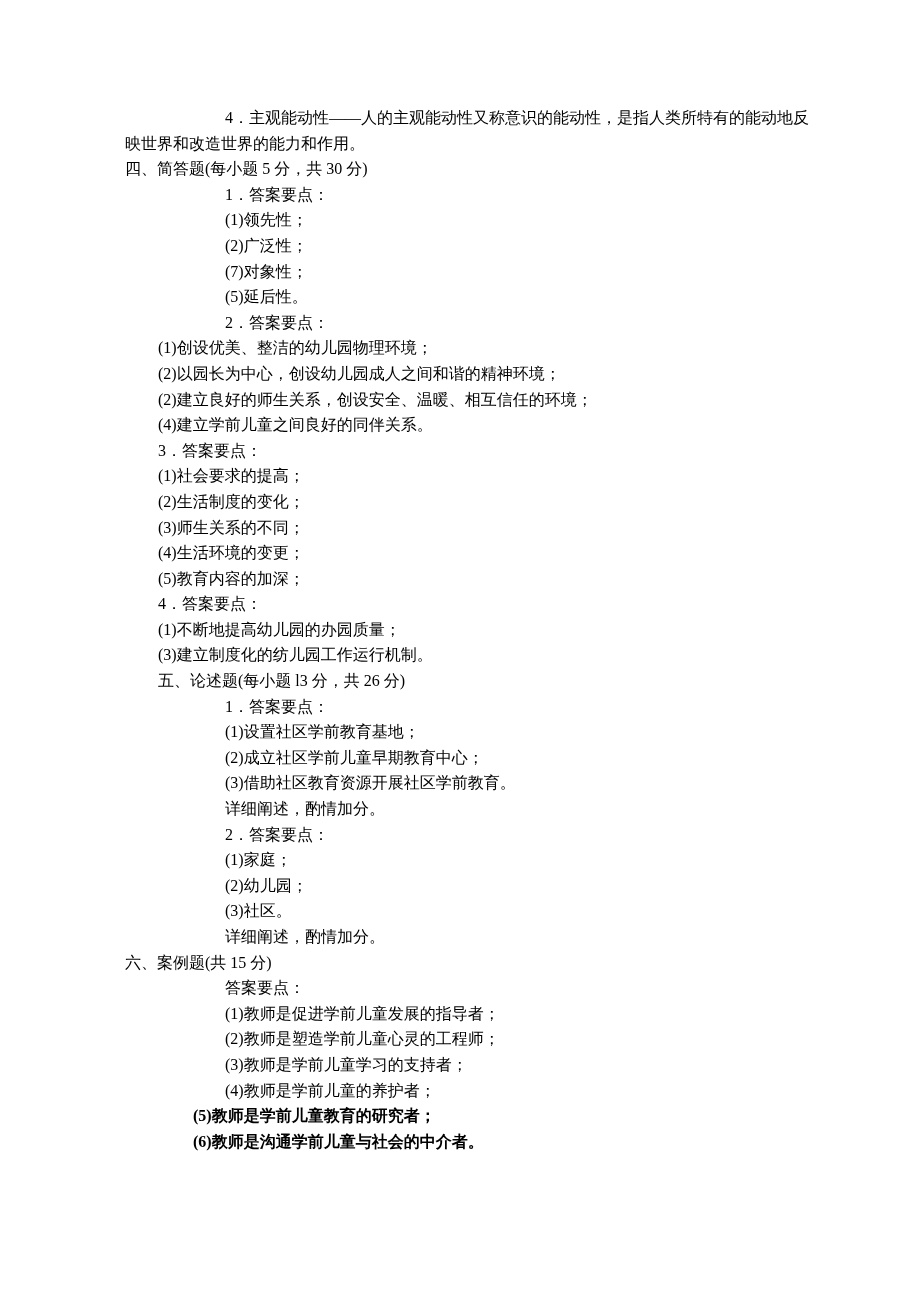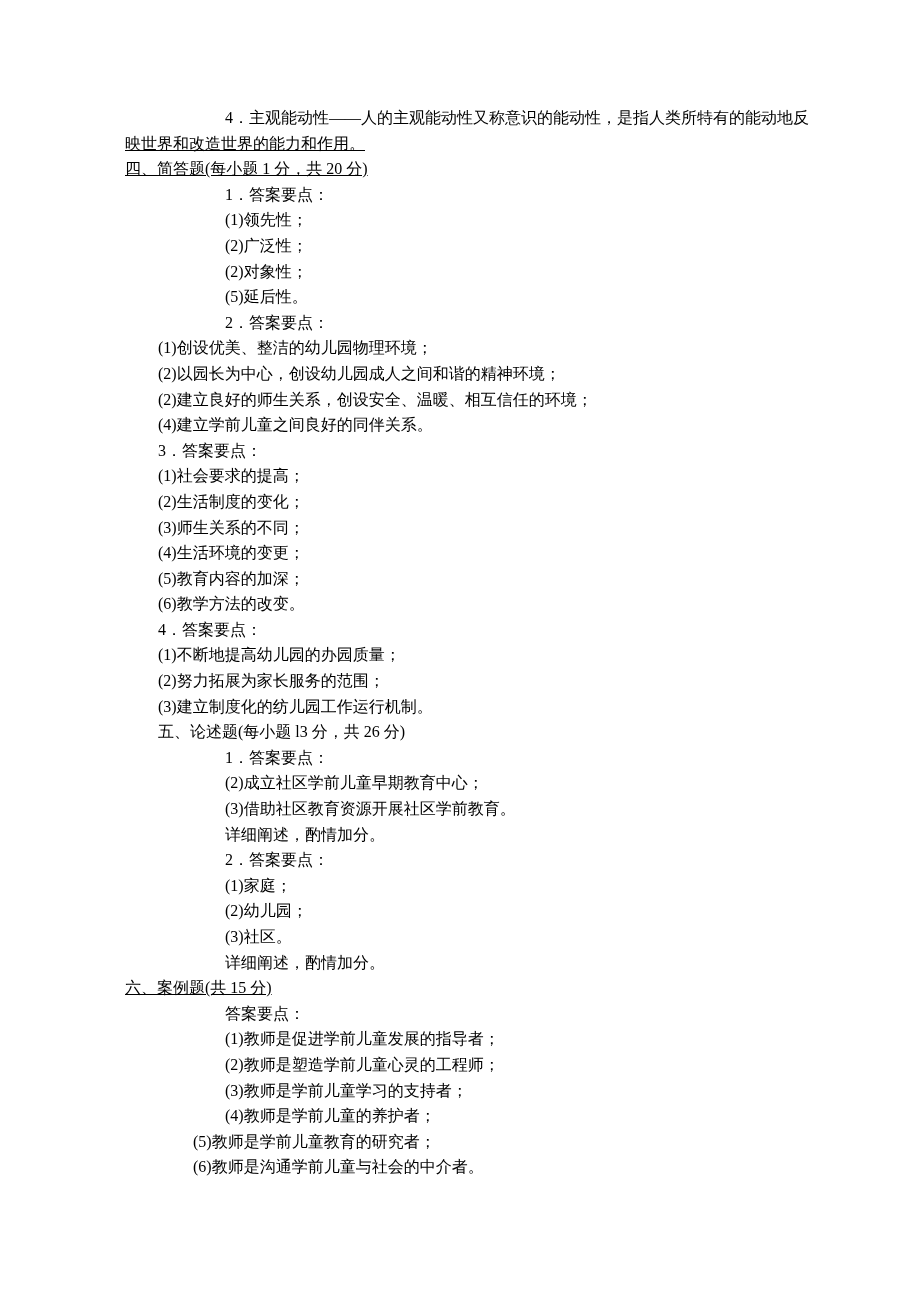--- a/index.html
+++ b/index.html
@@ -13,56 +13,55 @@
     line-height: 1.6;
   }
   .page {
     padding: 105px 125px 80px 125px;
     box-sizing: border-box;
     width: 920px;
   }
   .line {
     white-space: pre;
   }
-  .indent0 { padding-left: 0; text-decoration: underline; }
+  .indent0 { padding-left: 0; }
   .indent1 { padding-left: 33px; }
-  .indent2 { padding-left: 68px; }
+  .indent2 { padding-left: 68px; font-weight: bold; }
   .indent3 { padding-left: 100px; }
 </style>
 </head>
 <body>
 
 <div class="page">
   <div id="content">
       <div class="line indent3">4．主观能动性——人的主观能动性又称意识的能动性，是指人类所特有的能动地反</div>
       <div class="line indent0">映世界和改造世界的能力和作用。</div>
-      <div class="line indent0">四、简答题(每小题 1 分，共 20 分)</div>
+      <div class="line indent0">四、简答题(每小题 5 分，共 30 分)</div>
       <div class="line indent3">1．答案要点：</div>
       <div class="line indent3">(1)领先性；</div>
       <div class="line indent3">(2)广泛性；</div>
-      <div class="line indent3">(2)对象性；</div>
+      <div class="line indent3">(7)对象性；</div>
       <div class="line indent3">(5)延后性。</div>
       <div class="line indent3">2．答案要点：</div>
       <div class="line indent1">(1)创设优美、整洁的幼儿园物理环境；</div>
       <div class="line indent1">(2)以园长为中心，创设幼儿园成人之间和谐的精神环境；</div>
       <div class="line indent1">(2)建立良好的师生关系，创设安全、温暖、相互信任的环境；</div>
       <div class="line indent1">(4)建立学前儿童之间良好的同伴关系。</div>
       <div class="line indent1">3．答案要点：</div>
       <div class="line indent1">(1)社会要求的提高；</div>
       <div class="line indent1">(2)生活制度的变化；</div>
       <div class="line indent1">(3)师生关系的不同；</div>
       <div class="line indent1">(4)生活环境的变更；</div>
       <div class="line indent1">(5)教育内容的加深；</div>
-      <div class="line indent1">(6)教学方法的改变。</div>
       <div class="line indent1">4．答案要点：</div>
       <div class="line indent1">(1)不断地提高幼儿园的办园质量；</div>
-      <div class="line indent1">(2)努力拓展为家长服务的范围；</div>
       <div class="line indent1">(3)建立制度化的纺儿园工作运行机制。</div>
       <div class="line indent1">五、论述题(每小题 l3 分，共 26 分)</div>
       <div class="line indent3">1．答案要点：</div>
+      <div class="line indent3">(1)设置社区学前教育基地；</div>
       <div class="line indent3">(2)成立社区学前儿童早期教育中心；</div>
       <div class="line indent3">(3)借助社区教育资源开展社区学前教育。</div>
       <div class="line indent3">详细阐述，酌情加分。</div>
       <div class="line indent3">2．答案要点：</div>
       <div class="line indent3">(1)家庭；</div>
       <div class="line indent3">(2)幼儿园；</div>
       <div class="line indent3">(3)社区。</div>
       <div class="line indent3">详细阐述，酌情加分。</div>
       <div class="line indent0">六、案例题(共 15 分)</div>
       <div class="line indent3">答案要点：</div>

